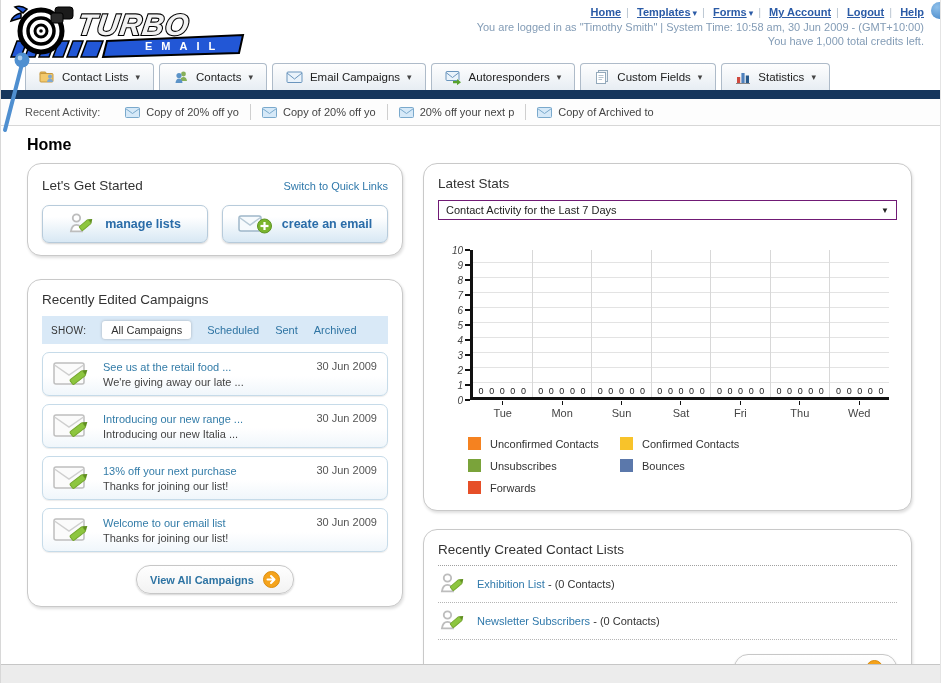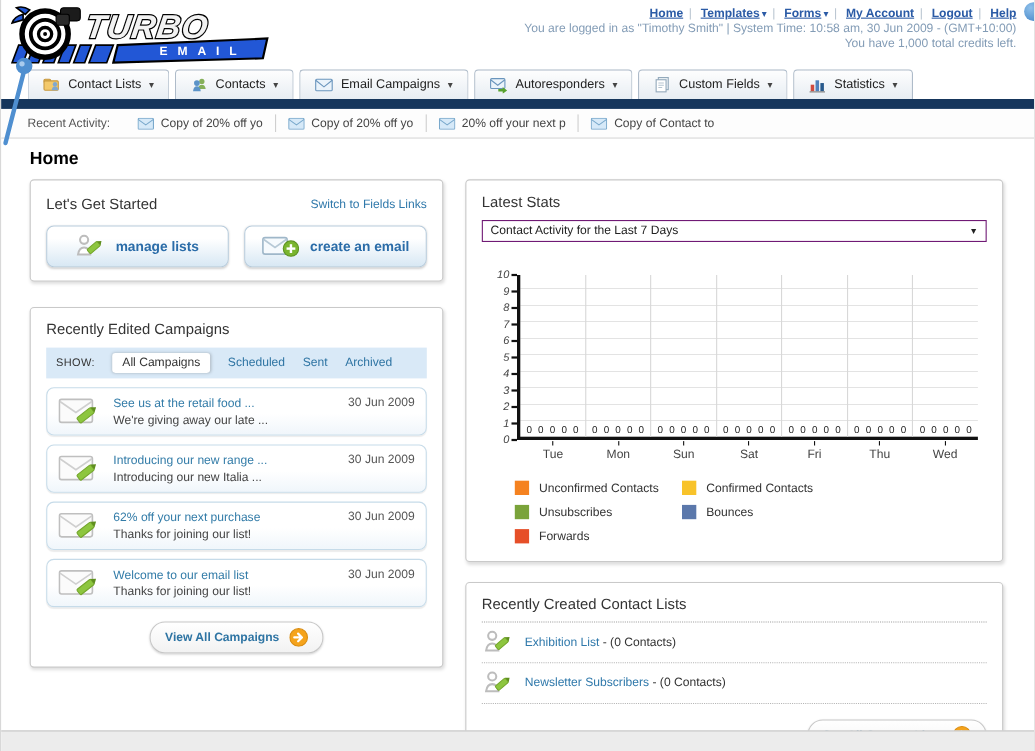--- a/index.html
+++ b/index.html
@@ -34,21 +34,21 @@
   .activity-label { margin-right:14px; }
   .activity-item { display:flex; align-items:center; gap:6px; padding:0 11px; height:16px;
                    color:#444; cursor:pointer; }
   .activity-item + .activity-item { border-left:1px solid #cfcfcf; }
 
   
   .page-title { font-size:16px; font-weight:bold; color:#000; margin:10px 0 9px 26px; }
   .columns { display:flex; gap:20px; padding:0 28px 0 26px; align-items:flex-start; }
   .left-col { width:376px; display:flex; flex-direction:column; gap:23px; }
   .right-col { flex:1; display:flex; flex-direction:column; gap:18px; }
-  .panel { border:1px solid #c9c9c9; background:#fff; border-radius:4px;
+  .panel { border:1px solid #c9c9c9; background:#fff; border-radius:14px;
            box-shadow:1px 2px 3px rgba(0,0,0,.13); padding:12px 14px; }
   .panel-title { font-size:13.5px; color:#333; }
 
   
   .gs-head { display:flex; justify-content:space-between; align-items:center; margin:2px 0 12px; }
   .link { color:#3079ab; cursor:pointer; text-decoration:none; }
   .gs-buttons { display:flex; gap:14px; }
   .btn-big { flex:1; height:38px; display:flex; align-items:center; justify-content:center; gap:10px;
              border:1px solid #b7cbdb; border-radius:7px; cursor:pointer;
              background:linear-gradient(#ffffff 30%,#d8e8f4); box-shadow:0 1px 2px rgba(0,0,0,.18);
@@ -247,34 +247,34 @@
           <rect x="0.5" y="0.5" width="14" height="10" rx="1" fill="#d6e9f8" stroke="#7aa9cc"></rect>
           <path d="M0.5 1.5 L7.5 6.5 L14.5 1.5" fill="none" stroke="#7aa9cc"></path>
         </svg>
       <span>20% off your next p</span>
     </span>
     <span class="activity-item">
       <svg width="15" height="11" viewBox="0 0 15 11">
           <rect x="0.5" y="0.5" width="14" height="10" rx="1" fill="#d6e9f8" stroke="#7aa9cc"></rect>
           <path d="M0.5 1.5 L7.5 6.5 L14.5 1.5" fill="none" stroke="#7aa9cc"></path>
         </svg>
-      <span>Copy of Contact to</span>
+      <span>Copy of Archived to</span>
     </span>
   </div>
 
   <h1 class="page-title">Home</h1>
 
   <div class="columns">
 
     <div class="left-col">
 
       <div class="panel">
         <div class="gs-head">
           <span class="panel-title">Let's Get Started</span>
-          <a class="link">Switch to Fields Links</a>
+          <a class="link">Switch to Quick Links</a>
         </div>
         <div class="gs-buttons">
           <div class="btn-big">
             <svg width="26" height="24" viewBox="0 0 28 26">
               <circle cx="8" cy="6.5" r="4" fill="#fff" stroke="#bdbdbd" stroke-width="2"></circle>
               <path d="M2 21 q1 -7 6 -7 q5 0 6 7 z" fill="#fff" stroke="#bdbdbd" stroke-width="2"></path>
               <g transform="rotate(-40 18 14)">
                 <rect x="11" y="11" width="13" height="5.5" rx="1.2" fill="#8dc63f" stroke="#74a62c"></rect>
                 <polygon points="24,11 27.5,13.75 24,16.5" fill="#5f8f1e"></polygon>
               </g>
@@ -339,21 +339,21 @@
         <div class="camp-row">
           <svg width="40" height="28" viewBox="0 0 40 28">
             <rect x="1" y="3" width="30" height="21" rx="2" fill="#fbfbfb" stroke="#bfbfbf" stroke-width="1.5"></rect>
             <path d="M1.5 5 L16 15 L30.5 5" fill="none" stroke="#cfcfcf" stroke-width="1.5"></path>
             <g transform="rotate(-38 26 16)">
                 <rect x="16" y="13.5" width="16" height="6" rx="1.2" fill="#8dc63f" stroke="#74a62c"></rect>
                 <polygon points="32,13.5 36.2,16.5 32,19.5" fill="#5f8f1e"></polygon>
               </g>
           </svg>
           <div class="camp-main">
-            <div class="camp-title">62% off your next purchase</div>
+            <div class="camp-title">13% off your next purchase</div>
             <div class="camp-sub">Thanks for joining our list!</div>
           </div>
           <span class="camp-date">30 Jun 2009</span>
         </div>
 
         <div class="camp-row">
           <svg width="40" height="28" viewBox="0 0 40 28">
             <rect x="1" y="3" width="30" height="21" rx="2" fill="#fbfbfb" stroke="#bfbfbf" stroke-width="1.5"></rect>
             <path d="M1.5 5 L16 15 L30.5 5" fill="none" stroke="#cfcfcf" stroke-width="1.5"></path>
             <g transform="rotate(-38 26 16)">

